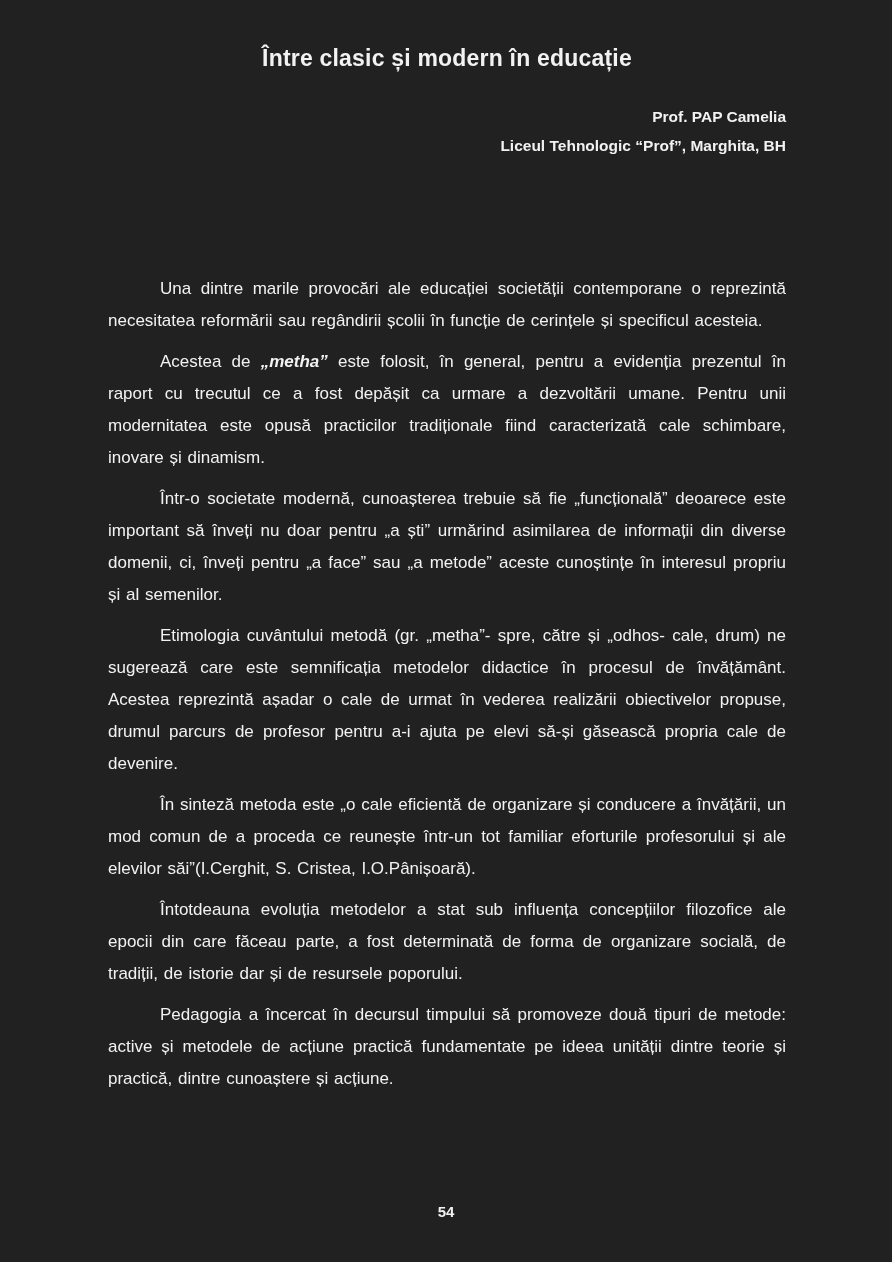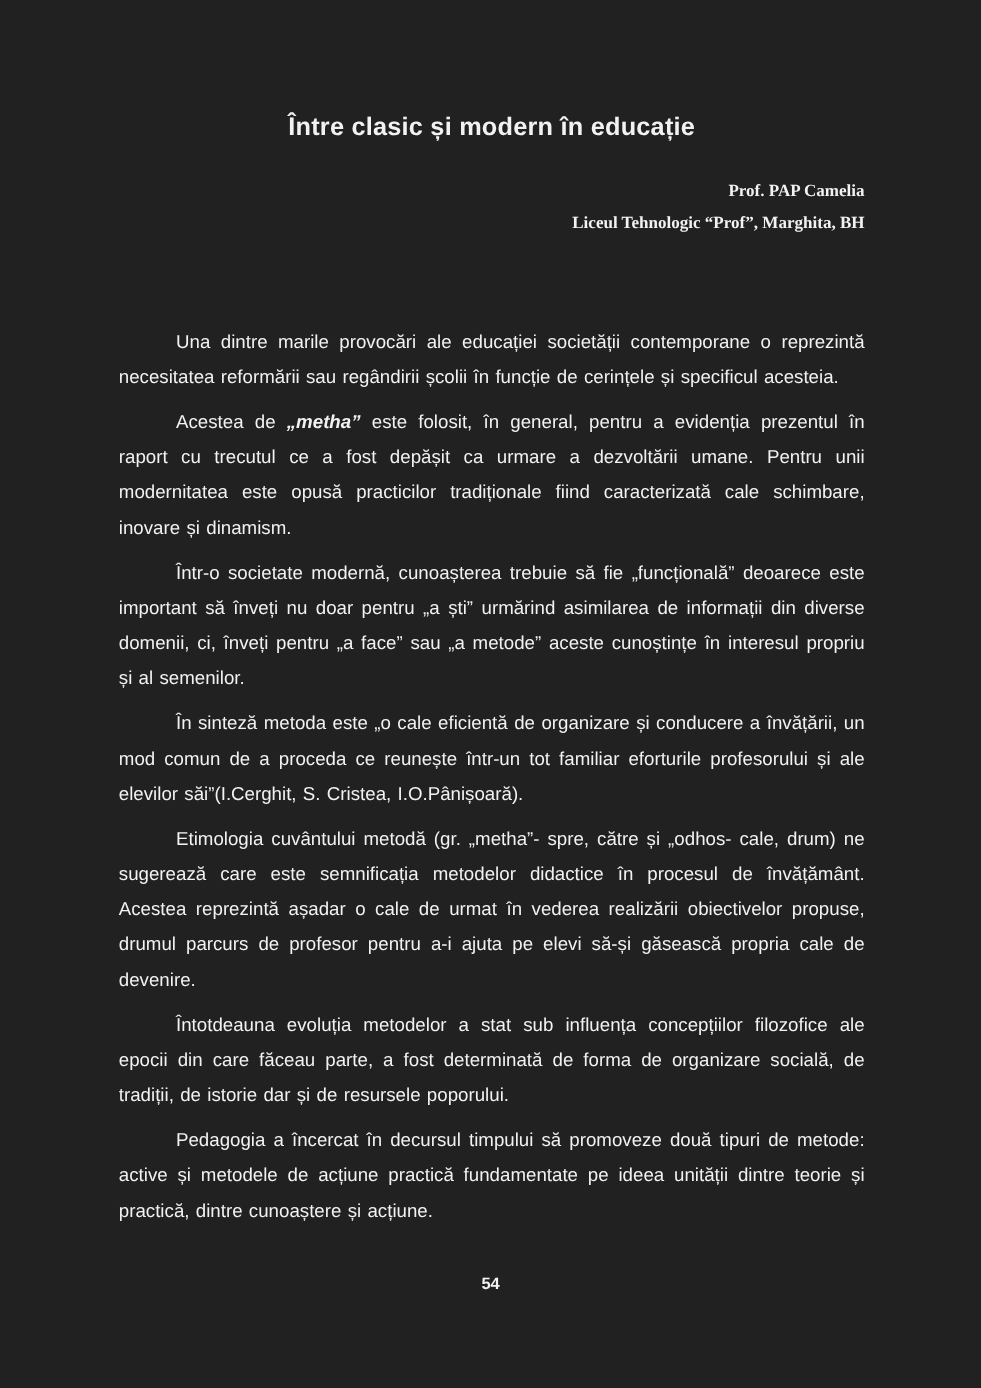--- a/index.html
+++ b/index.html
@@ -12,53 +12,52 @@
     background: #212121;
     color: #f2f2f2;
     font-family: "Liberation Sans", "DejaVu Sans", sans-serif;
     overflow: hidden;
     position: relative;
   }
   .page {
     box-sizing: border-box;
     width: 892px;
     height: 958px;
-    padding: 101px 106px 0 108px;
+    padding: 44px 106px 0 108px;
     position: relative;
   }
   .doc-title {
     margin: 0;
     text-align: center;
     font-size: 23px;
     font-weight: bold;
     line-height: 28px;
     letter-spacing: 0.2px;
   }
   .author-block {
     margin-top: 30px;
     text-align: right;
     font-weight: bold;
     font-size: 15.5px;
     line-height: 29px;
-    font-family: Liberation Serif, serif;
   }
   .doc-body {
-    margin-top: 78px;
+    margin-top: 113px;
     font-size: 17px;
     line-height: 32px;
   }
   .doc-body p.para {
     margin: 0 0 9px 0;
     text-align: justify;
     text-indent: 52px;
     word-spacing: 1px;
   }
   .page-number {
     position: absolute;
-    top: 1158px;
+    top: 1202px;
     left: 0;
     width: 892px;
     text-align: center;
     font-size: 15px;
     font-weight: bold;
     line-height: 20px;
   }
 </style>
 </head>
 <body style="background: rgb(33, 33, 33); color: rgb(242, 242, 242);">
@@ -69,20 +68,20 @@
   <div class="author-block">
     <div>Prof. PAP Camelia</div>
     <div>Liceul Tehnologic “Prof”, Marghita, BH</div>
   </div>
 
   <div class="doc-body">
 
   <p class="para"><span>Una dintre marile provocări ale educației societății contemporane o reprezintă necesitatea reformării sau regândirii școlii în funcție de cerințele și specificul acesteia.</span></p>
       <p class="para"><span>Acestea de </span><span style="font-weight: bold; font-style: italic;">„metha”</span><span> este folosit, în general, pentru a evidenția prezentul în raport cu trecutul ce a fost depășit ca urmare a dezvoltării umane. Pentru unii modernitatea este opusă practicilor tradiționale fiind caracterizată cale schimbare, inovare și dinamism.</span></p>
       <p class="para"><span>Într-o societate modernă, cunoașterea trebuie să fie „funcțională” deoarece este important să înveți nu doar pentru „a ști” urmărind asimilarea de informații din diverse domenii, ci, înveți pentru „a face” sau „a metode” aceste cunoștințe în interesul propriu și al semenilor.</span></p>
+      <p class="para"><span>Etimologia cuvântului metodă (gr. „metha”- spre, către și „odhos- cale, drum) ne sugerează care este semnificația metodelor didactice în procesul de învățământ. Acestea reprezintă așadar o cale de urmat în vederea realizării obiectivelor propuse, drumul parcurs de profesor pentru a-i ajuta pe elevi să-și găsească propria cale de devenire.</span></p>
       <p class="para"><span>În sinteză metoda este „o cale eficientă de organizare și conducere a învățării, un mod comun de a proceda ce reunește într-un tot familiar eforturile profesorului și ale elevilor săi”(I.Cerghit, S. Cristea, I.O.Pânișoară).</span></p>
-      <p class="para"><span>Etimologia cuvântului metodă (gr. „metha”- spre, către și „odhos- cale, drum) ne sugerează care este semnificația metodelor didactice în procesul de învățământ. Acestea reprezintă așadar o cale de urmat în vederea realizării obiectivelor propuse, drumul parcurs de profesor pentru a-i ajuta pe elevi să-și găsească propria cale de devenire.</span></p>
       <p class="para"><span>Întotdeauna evoluția metodelor a stat sub influența concepțiilor filozofice ale epocii din care făceau parte, a fost determinată de forma de organizare socială, de tradiții, de istorie dar și de resursele poporului.</span></p>
       <p class="para"><span>Pedagogia a încercat în decursul timpului să promoveze două tipuri de metode: active și metodele de acțiune practică fundamentate pe ideea unității dintre teorie și practică, dintre cunoaștere și acțiune.</span></p>
     </div>
 
   <div class="page-number">54</div>
 </div>
 
 </body></html>

